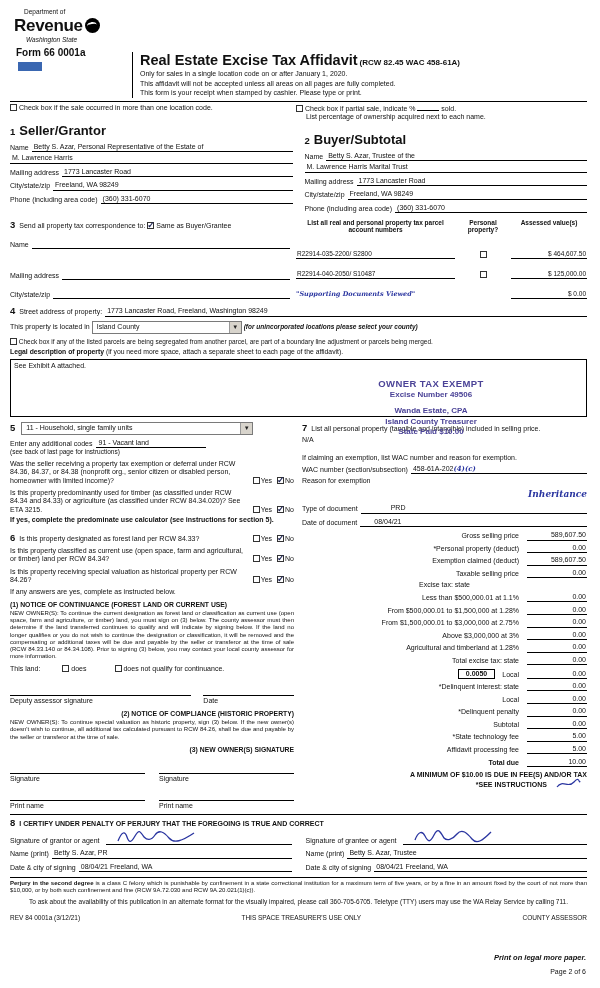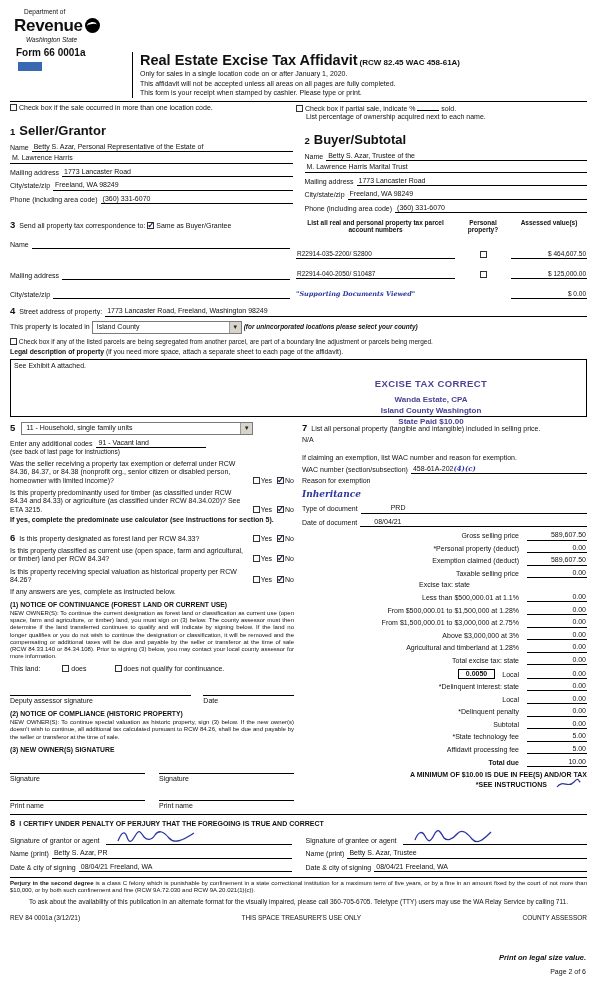--- a/index.html
+++ b/index.html
@@ -62,21 +62,21 @@
 
 .cols567{display:flex;margin-top:5px;}
 .leftcol{width:292px;flex:none;padding-right:8px;}
 .rightcol{flex:1;min-width:0;}
 .qrow{display:flex;align-items:flex-end;margin-top:4px;}
 .qtext{flex:1;}
 .yn{white-space:nowrap;padding-left:4px;}
 .yn .cb{margin:0 1px 0 5px;}
 .notice-title{font-weight:bold;font-size:6.8px;margin-top:5px;}
 .notice-body{font-size:6px;text-align:justify;margin-top:1px;}
-.center{text-align:left;}
+.center{text-align:right;}
 .dep-row{display:flex;margin-top:12px;}
 .dep1{flex:2;margin-right:12px;}
 .dep2{flex:1;}
 .sline{border-bottom:1px solid #000;height:10px;}
 .slab{margin-top:1px;}
 .siggrid{display:grid;grid-template-columns:1fr 1fr;column-gap:14px;row-gap:2px;margin-top:2px;}
 
 .trow{display:flex;justify-content:flex-end;align-items:flex-end;margin-top:3.2px;}
 .tlab{text-align:right;white-space:nowrap;}
 .tamt{width:60px;border-bottom:1px solid #000;text-align:right;margin-left:8px;padding:0 1px;}
@@ -246,24 +246,25 @@
     <div style="margin-top:3px;font-size:6.8px;">
       <span class="b">Legal description of property</span>
       <span>(if you need more space, attach a separate sheet to each page of the affidavit).</span>
     </div>
     <div class="legalbox">
       <span>See Exhibit A attached.</span>
     </div>
   </div>
 
   <div class="stamp">
-    <div class="s1">EXCISE TAX CORRECT</div>
+    <div class="s1">OWNER TAX EXEMPT</div>
+    <div class="s2">Excise Number 49506</div>
     <div class="gap"></div>
     <div class="s2">Wanda Estate, CPA</div>
-    <div class="s2">Island County Washington</div>
+    <div class="s2">Island County Treasurer</div>
     <div class="s2">State Paid $10.00</div>
   </div>
 
   <div class="cols567">
     <div class="leftcol">
       <div style="display:flex;align-items:center;">
         <span class="secnum">5</span>
         <span class="combo" style="width:232px;margin-left:4px;">
           <span class="ctext" style="flex:1;">11 - Household, single family units</span>
           <span class="carrow">▼</span>
@@ -502,16 +503,16 @@
     <span class="b">Perjury in the second degree</span>
     <span>is a class C felony which is punishable by confinement in a state correctional institution for a maximum term of five years, or by a fine in an amount fixed by the court of not more than $10,000, or by both such confinement and fine (RCW 9A.72.030 and RCW 9A.20.021(1)(c)).</span>
   </div>
   <div class="altformat">To ask about the availability of this publication in an alternate format for the visually impaired, please call 360-705-6705. Teletype (TTY) users may use the WA Relay Service by calling 711.</div>
   <div class="revrow2">
     <span>REV 84 0001a (3/12/21)</span>
     <span>THIS SPACE TREASURER'S USE ONLY</span>
     <span>COUNTY ASSESSOR</span>
   </div>
 
-  <div class="bottomright1">Print on legal size value.</div>
+  <div class="bottomright1">Print on legal more paper.</div>
   <div class="bottomright2">Page 2 of 6</div>
 
 </div>
 
 </body></html>

